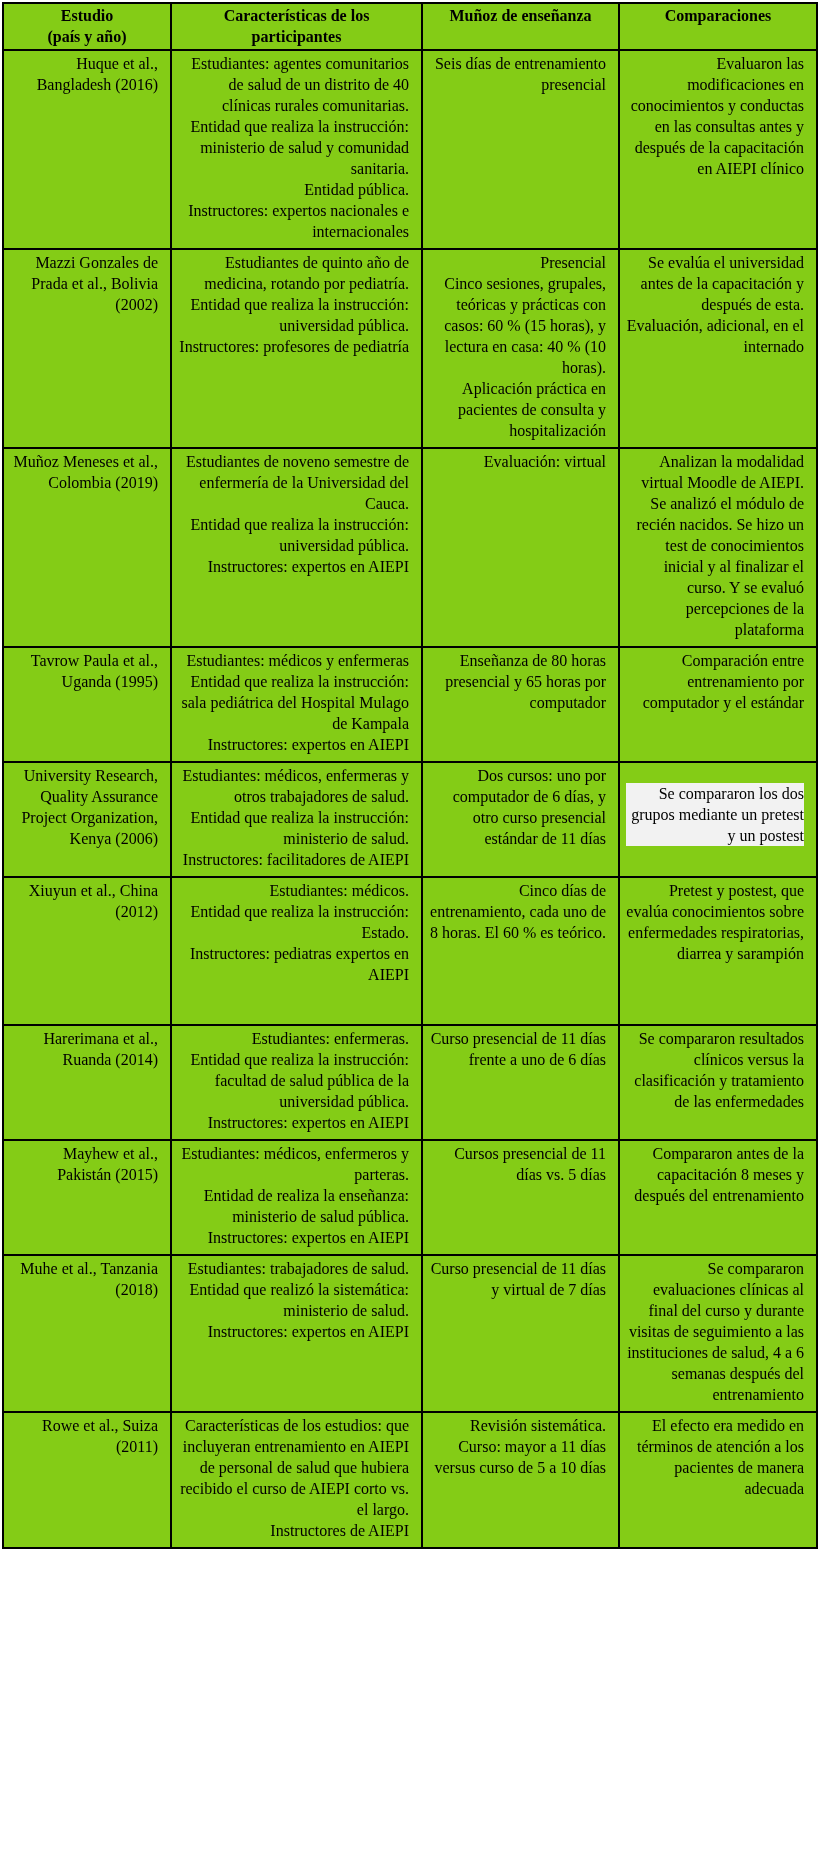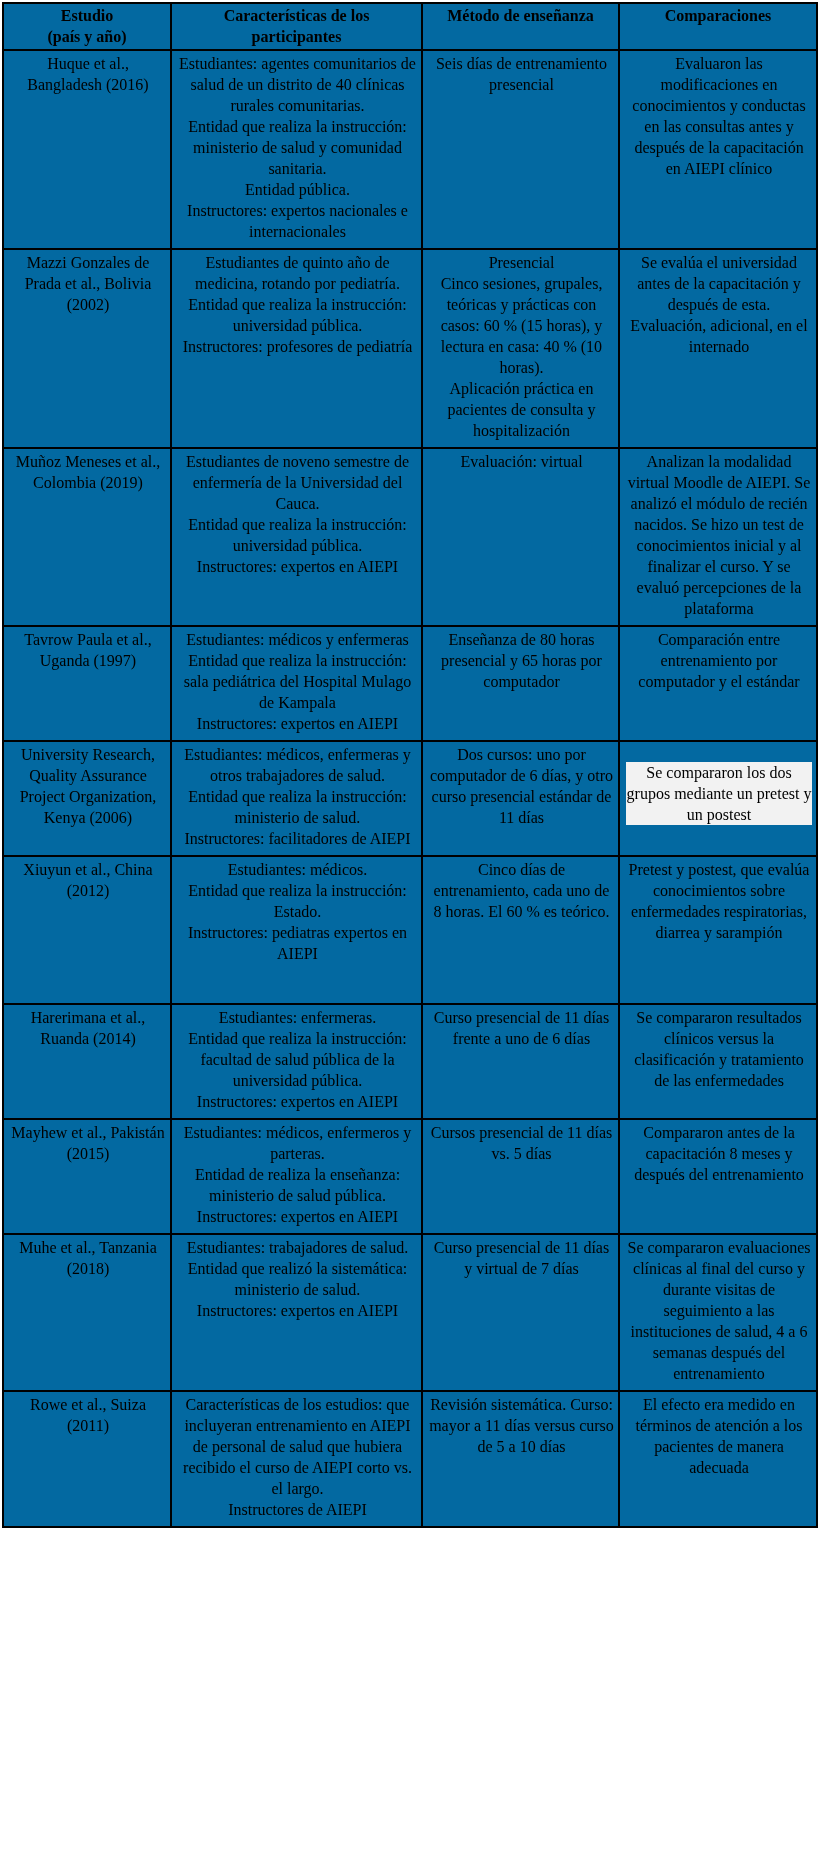--- a/index.html
+++ b/index.html
@@ -12,28 +12,28 @@
     font-family: "Liberation Serif", "DejaVu Serif", serif;
     color: #000000;
     font-size: 16px;
     line-height: 21px;
   }
   table.studies {
     border-collapse: collapse;
     table-layout: fixed;
     width: 814px;
     margin: 2px 0 0 2px;
-    background: #0369a1;
+    background: #84cc16;
   }
   table.studies th,
   table.studies td {
     border: 2px solid #000000;
     vertical-align: top;
-    text-align: center;
-    padding: 2px 4px 6px 6px;
+    text-align: right;
+    padding: 2px 12px 6px 6px;
     white-space: pre-line;
     overflow: hidden;
     word-wrap: break-word;
   }
   table.studies th {
     font-weight: bold;
     text-align: center;
     white-space: pre-line;
     padding: 1px 2px 2px 2px;
     height: 42px;
@@ -59,21 +59,21 @@
       <col class="c2">
       <col class="c3">
       <col class="c4">
   </colgroup>
   <thead>
     <tr>
       <th>Estudio
 (país y año)</th>
       <th>Características de los
 participantes</th>
-      <th>Método de enseñanza</th>
+      <th>Muñoz de enseñanza</th>
       <th>Comparaciones</th>
     </tr>
   </thead>
   <tbody>
     <tr>
       <td>Huque et al., Bangladesh (2016)</td>
       <td>Estudiantes: agentes comunitarios de salud de un distrito de 40 clínicas rurales comunitarias.
 Entidad que realiza la instrucción: ministerio de salud y comunidad sanitaria.
 Entidad pública.
 Instructores: expertos nacionales e internacionales</td>
@@ -93,21 +93,21 @@
     </tr>
     <tr>
       <td>Muñoz Meneses et al., Colombia (2019)</td>
       <td>Estudiantes de noveno semestre de enfermería de la Universidad del Cauca.
 Entidad que realiza la instrucción: universidad pública.
 Instructores: expertos en AIEPI</td>
       <td>Evaluación: virtual</td>
       <td>Analizan la modalidad virtual Moodle de AIEPI. Se analizó el módulo de recién nacidos. Se hizo un test de conocimientos inicial y al finalizar el curso. Y se evaluó percepciones de la plataforma</td>
     </tr>
     <tr>
-      <td>Tavrow Paula et al., Uganda (1997)</td>
+      <td>Tavrow Paula et al., Uganda (1995)</td>
       <td>Estudiantes: médicos y enfermeras
 Entidad que realiza la instrucción: sala pediátrica del Hospital Mulago de Kampala
 Instructores: expertos en AIEPI</td>
       <td>Enseñanza de 80 horas presencial y 65 horas por computador</td>
       <td>Comparación entre entrenamiento por computador y el estándar</td>
     </tr>
     <tr>
       <td>University Research, Quality Assurance Project Organization, Kenya (2006)</td>
       <td>Estudiantes: médicos, enfermeras y otros trabajadores de salud.
 Entidad que realiza la instrucción: ministerio de salud.

